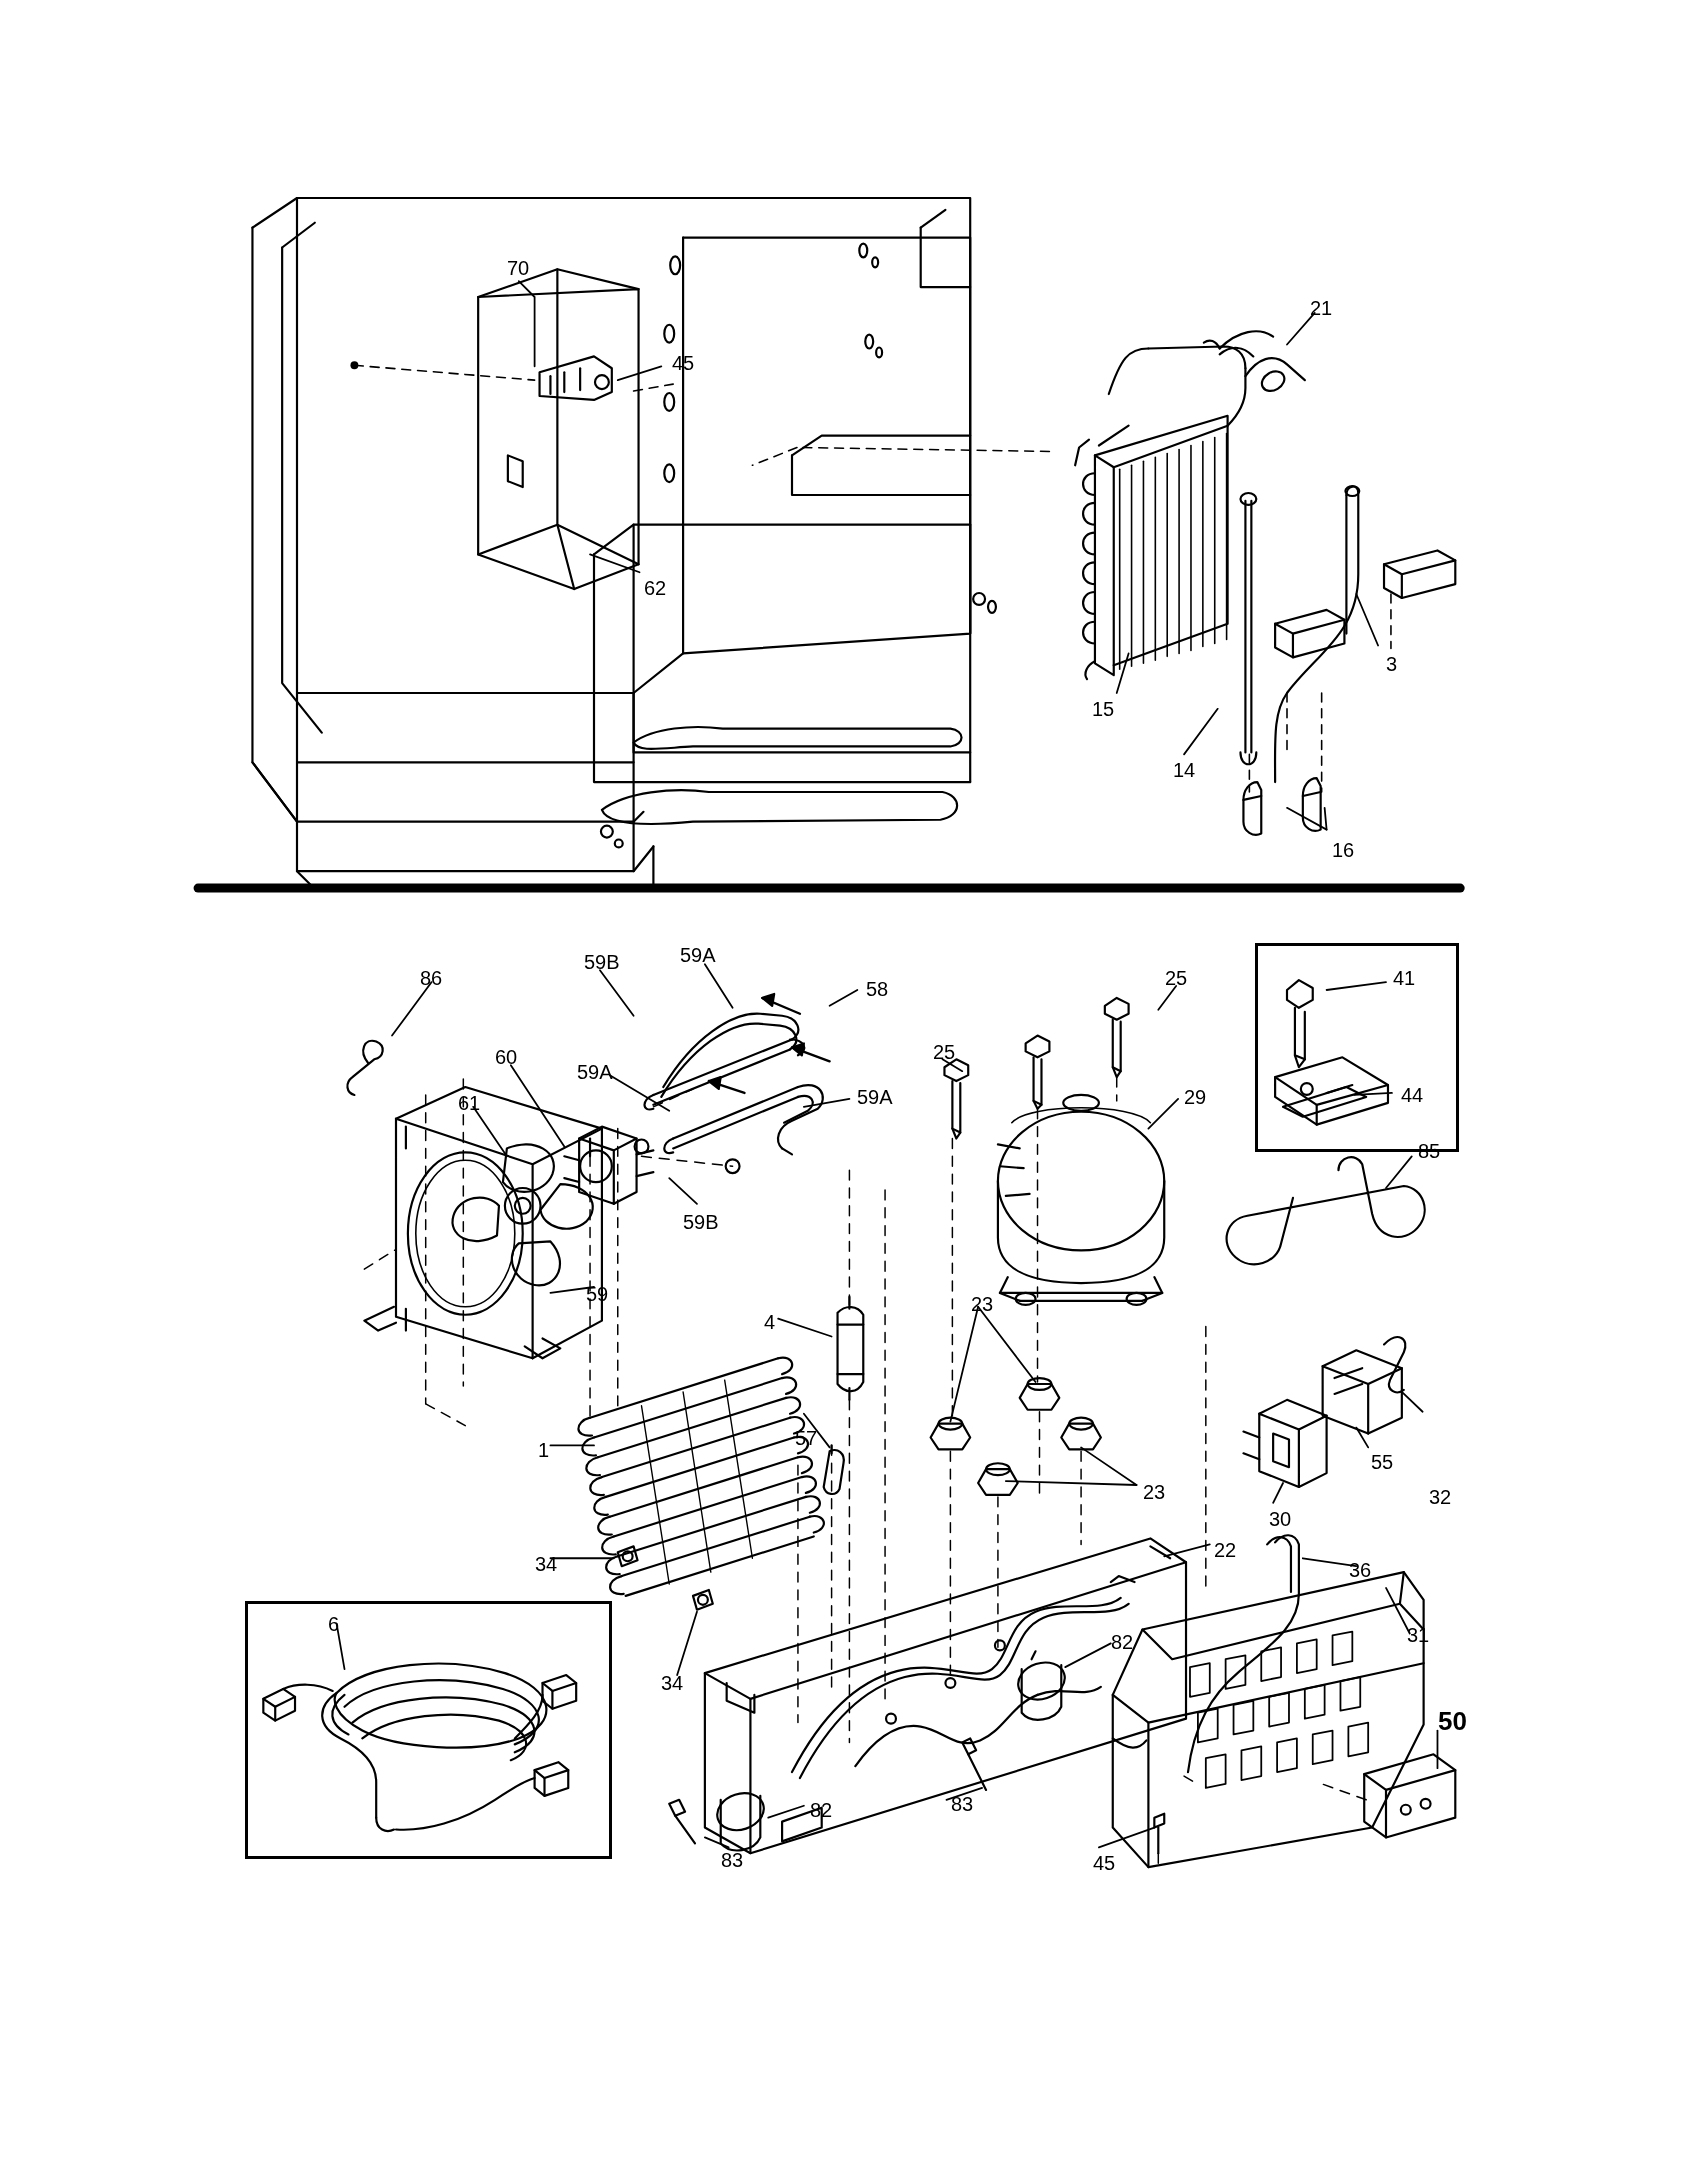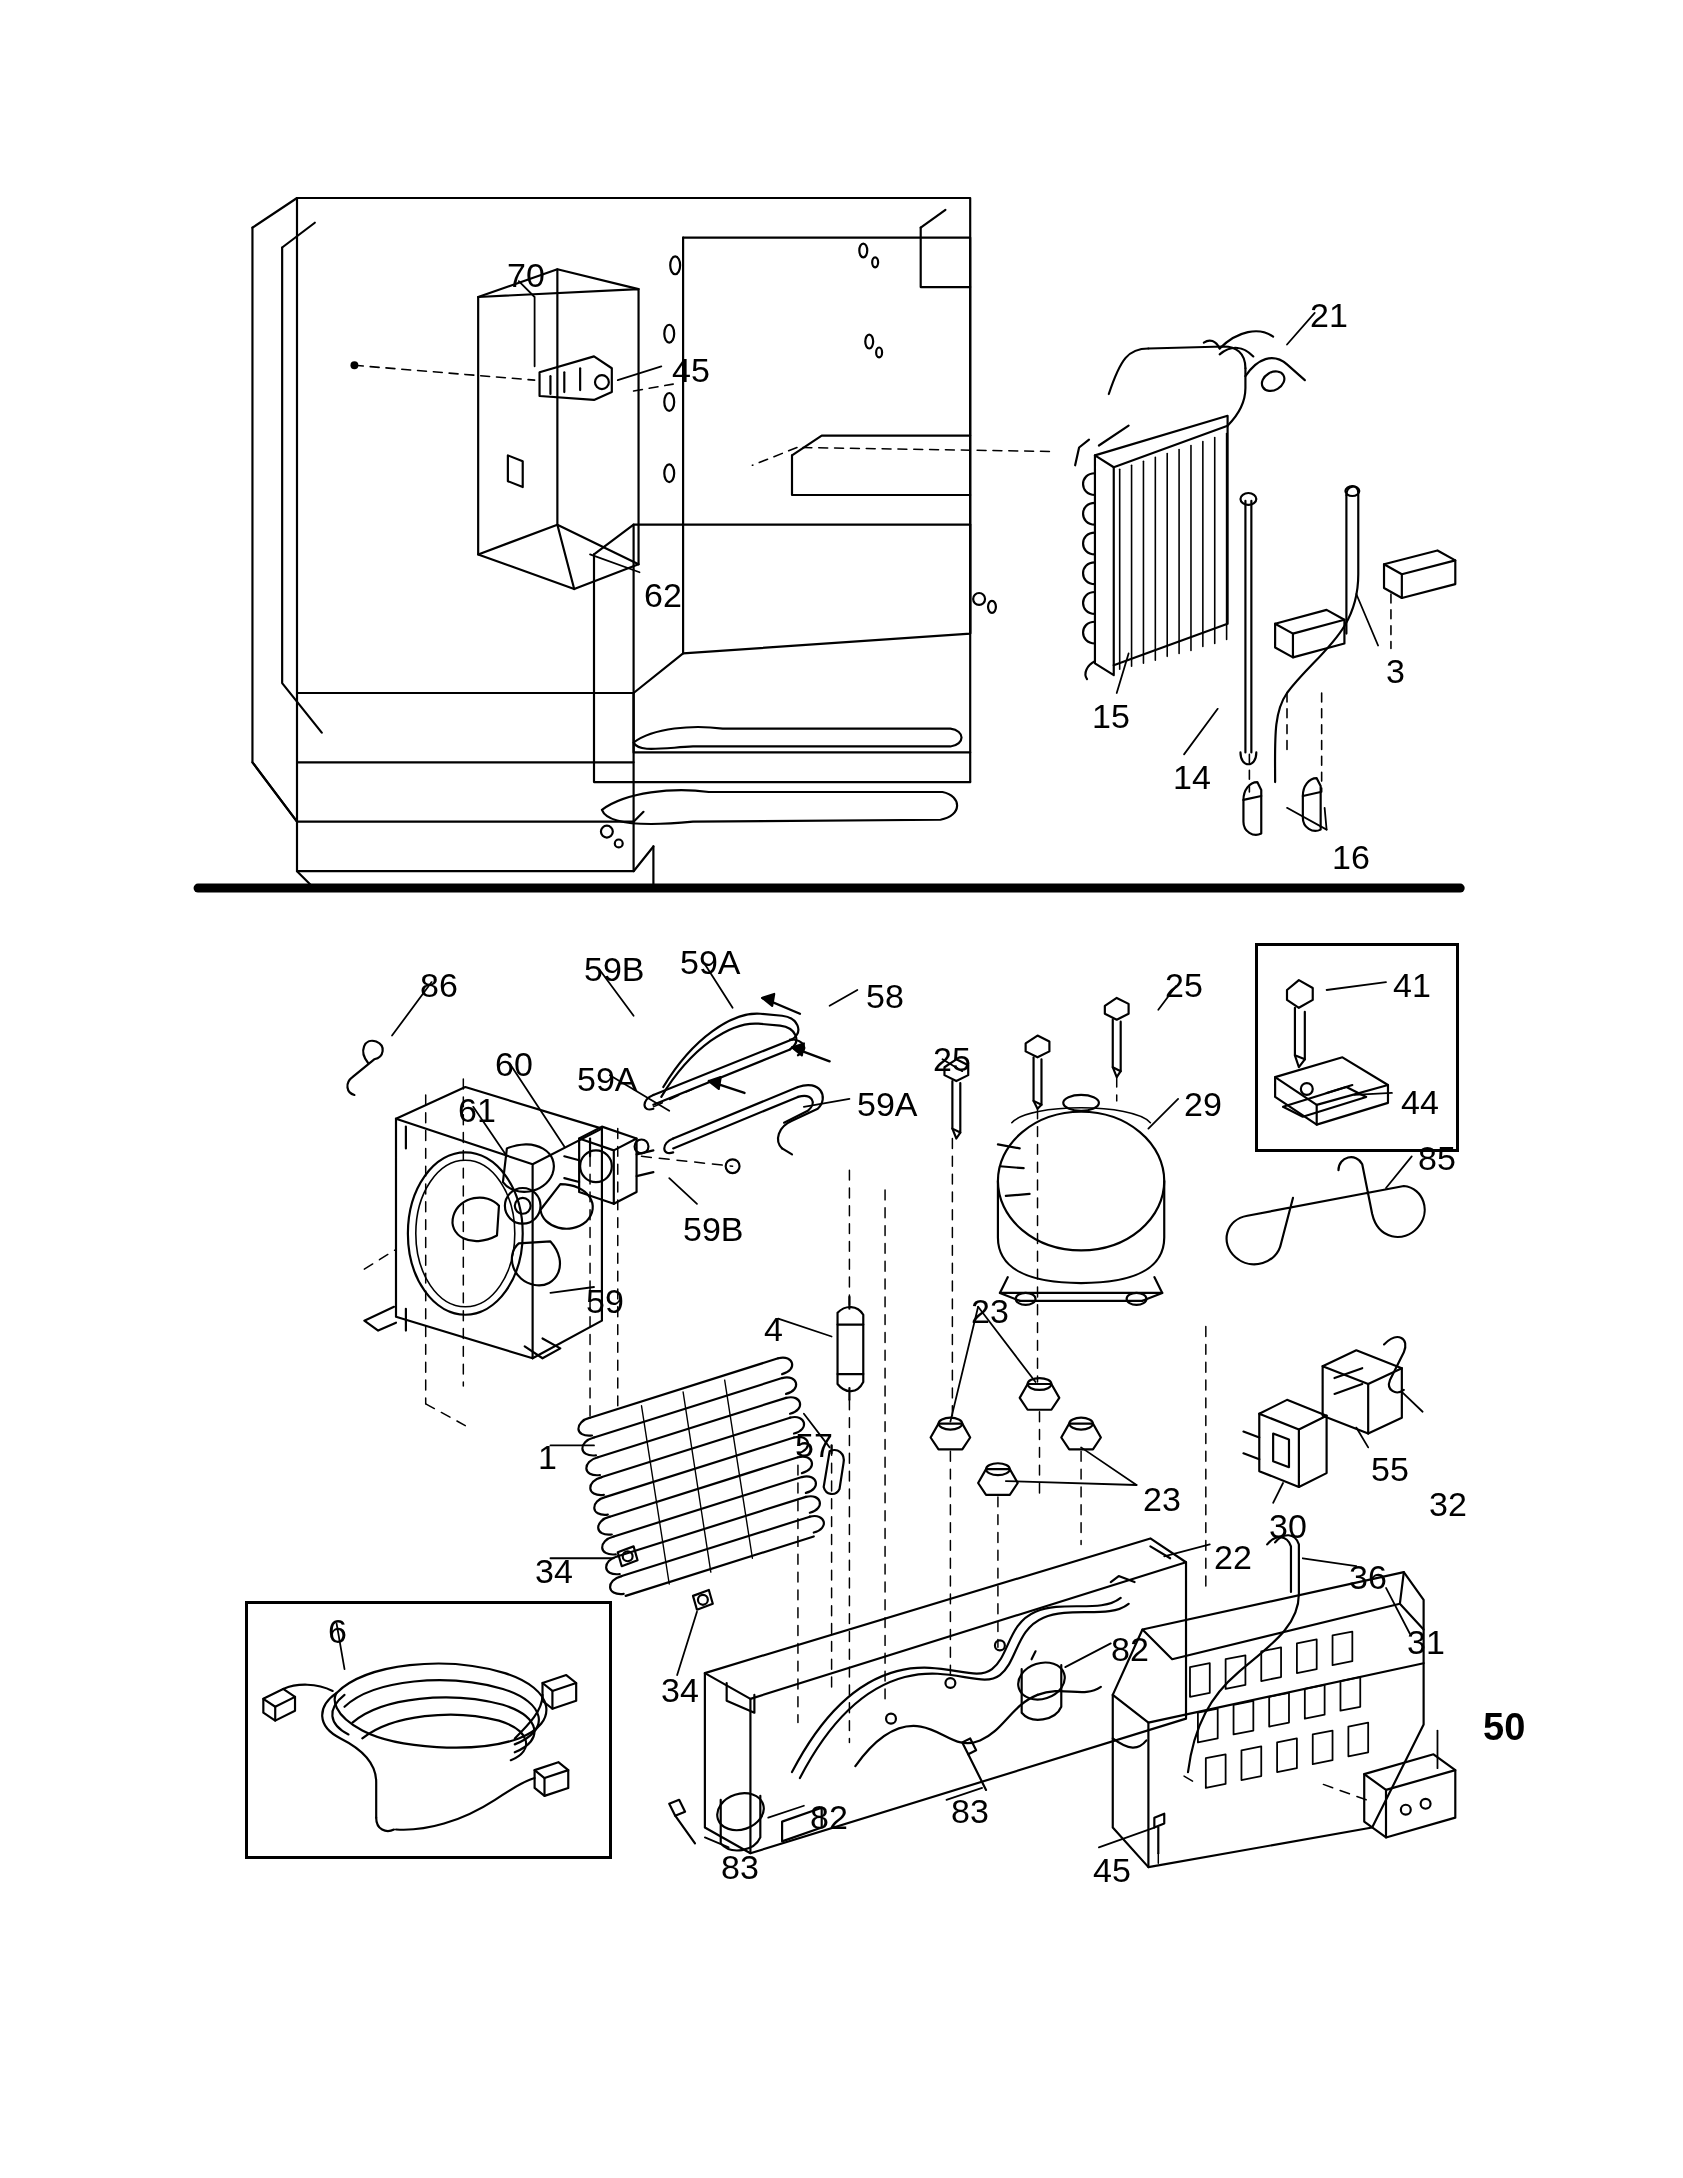--- a/index.html
+++ b/index.html
@@ -23,30 +23,29 @@
   }
   svg.diagram {
     position: absolute;
     left: 0; top: 0;
     width: 1683px;
     height: 2178px;
   }
   .callout {
     position: absolute;
     font-family: "Liberation Sans", sans-serif;
-    font-size: 34px;
+    font-size: 20px;
     line-height: 1;
     color: #000;
     white-space: nowrap;
     user-select: none;
   }
   .callout.bold {
     font-weight: bold;
-    font-size: 38px;
-    margin-left: 45px;
+    font-size: 26px;
   }
   .inset-box {
     position: absolute;
     border: 3px solid #000;
     background: transparent;
   }
 </style>
 </head>
 <body>
 

